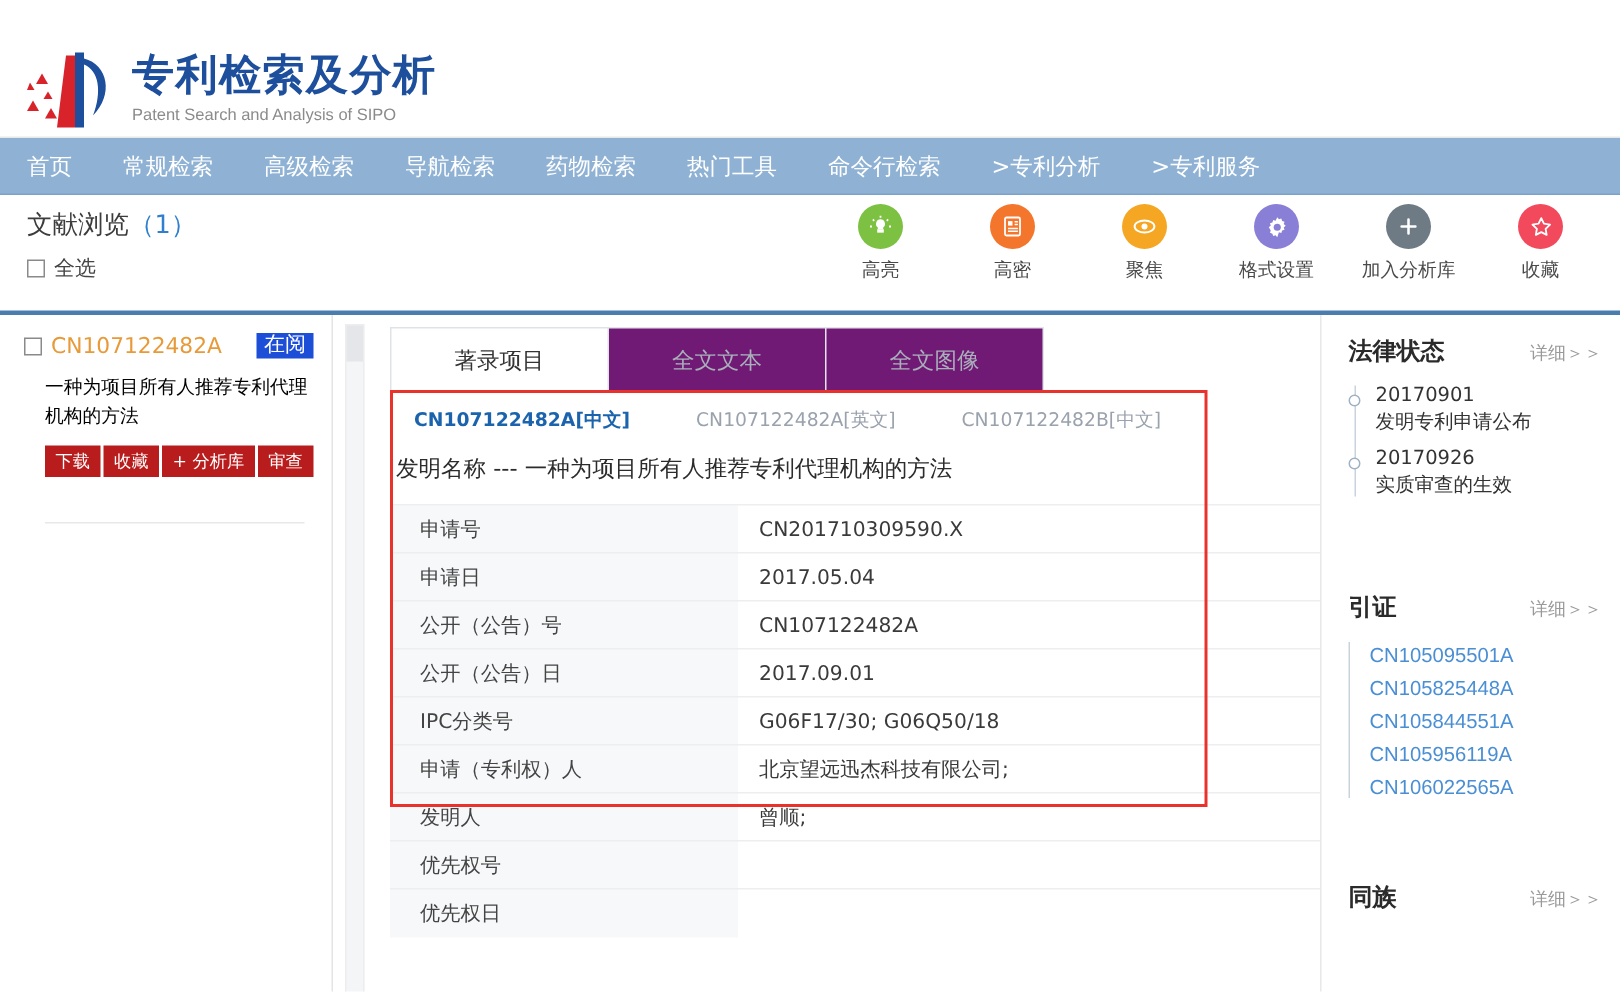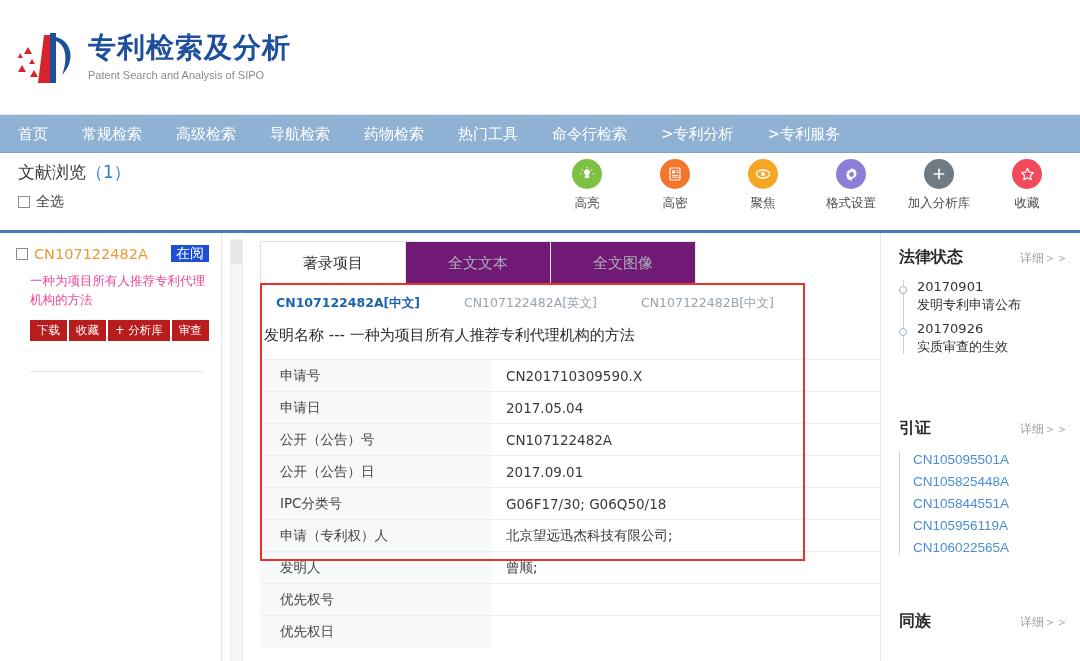--- a/index.html
+++ b/index.html
@@ -7,24 +7,24 @@
     width: 1080px; height: 661px;
     overflow: hidden;
     background: #ffffff;
     font-family: "DejaVu Sans", "Liberation Sans", sans-serif;
     color: #333;
   }
 
   
   .header {
     position: relative;
-    height: 115px;
+    height: 92px;
     background: #ffffff;
     display: flex;
-    align-items: center;
+    align-items: flex-end;
     border-bottom: 1px solid #e8e8e8;
   }
   .logo-wrap { display: flex; align-items: center; margin-left: 14px; }
   .logo-mark { width: 66px; height: 64px; flex: none; }
   .logo-text { margin-left: 8px; }
   .logo-title {
     font-size: 28px; font-weight: bold; color: #1d4f9c;
     letter-spacing: 1px; line-height: 34px;
   }
   .logo-sub {
@@ -97,21 +97,21 @@
     position: relative;
   }
   .doc-row1 { display: flex; align-items: center; }
   .doc-id { color: #e89a39; font-size: 14.5px; margin-left: 6px; cursor: pointer; }
   .badge-zaiyue {
     margin-left: auto; background: #1d4ed8; color: #fff;
     font-size: 14px; padding: 1px 5px; line-height: 15px;
   }
   .doc-title {
     margin-top: 9px; margin-left: 14px; font-size: 12.5px;
-    color: #ec4899; line-height: 19px;
+    color: #000000; line-height: 19px;
   }
   .doc-btns { margin-top: 11px; margin-left: 14px; display: flex; gap: 2px; }
   .dbtn {
     background: #b91c1c; color: #fff; font-size: 11.5px;
     padding: 3px 7px; cursor: pointer; white-space: nowrap;
   }
   .doc-sep {
     position: absolute; left: 30px; right: 18px; top: 138px;
     height: 1px; background: #e8e8e8;
   }

